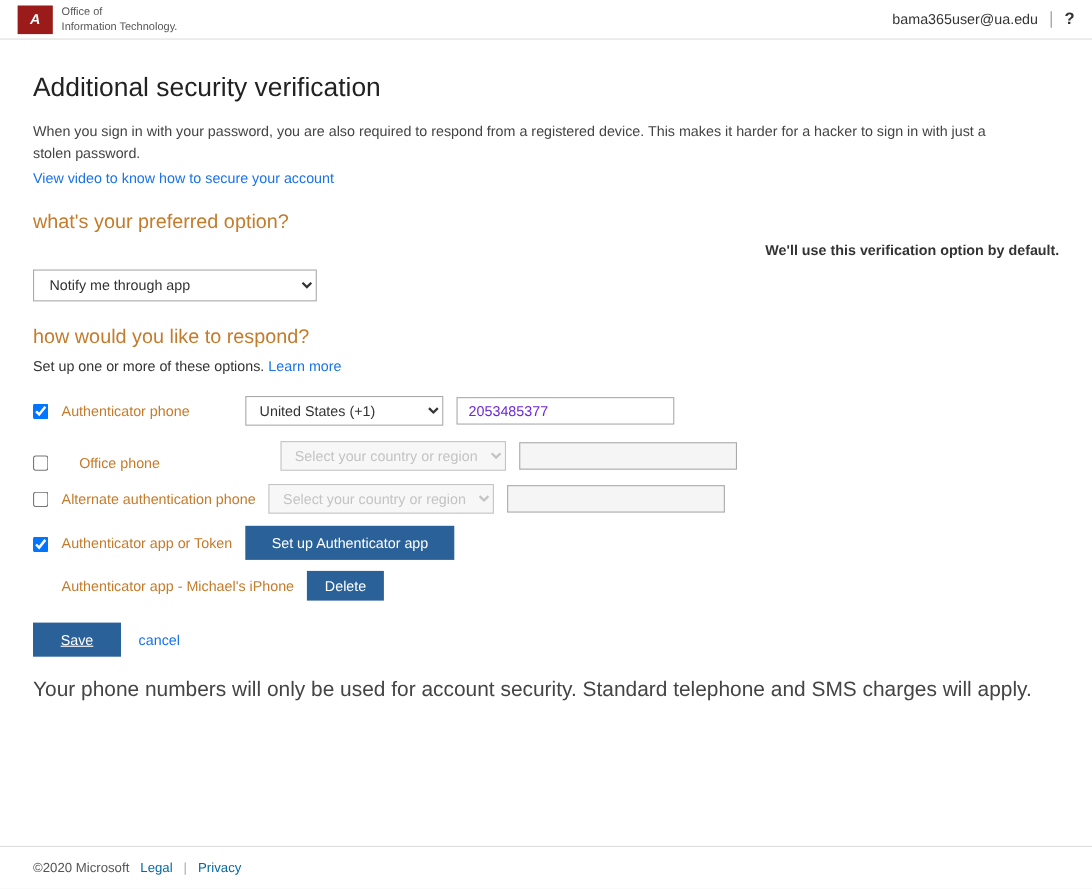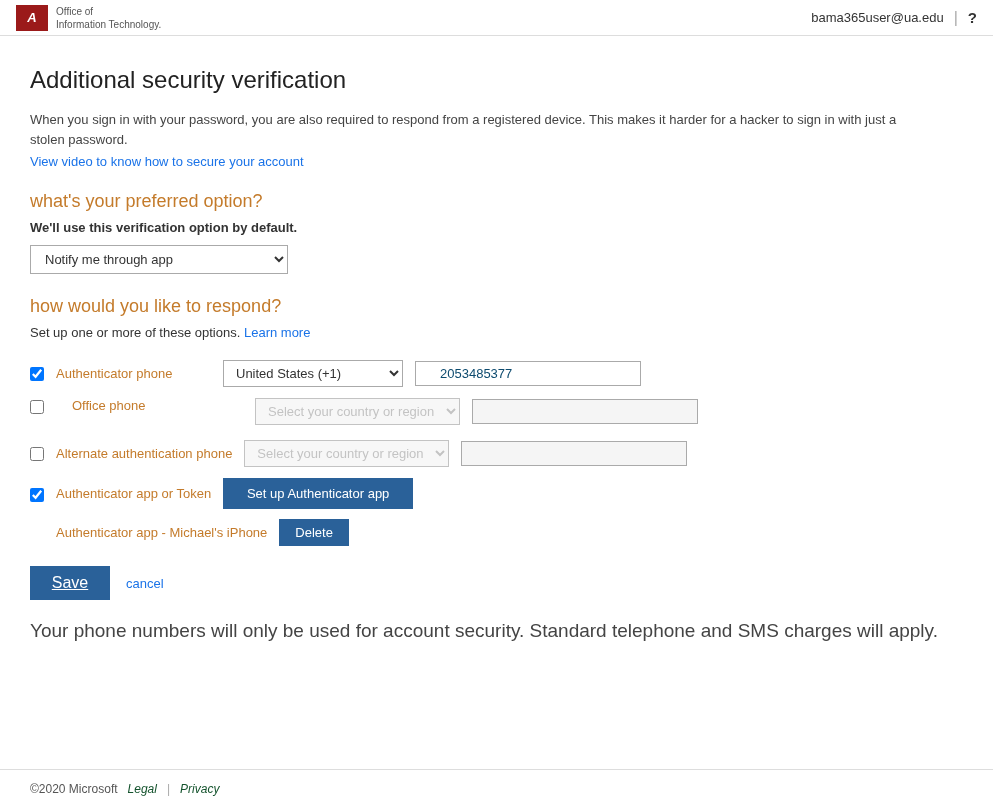--- a/index.html
+++ b/index.html
@@ -112,20 +112,21 @@
       font-weight: 300;
       color: #c47b2b;
       margin-top: 22px;
       margin-bottom: 8px;
     }
 
     .section-desc {
       font-size: 13px;
       color: #333;
       margin-bottom: 10px;
+      text-align: right;
     }
     .section-desc-bold {
       font-weight: 600;
     }
 
     
     .preferred-select {
       border: 1px solid #aaa;
       padding: 5px 10px;
       font-size: 13px;
@@ -151,21 +152,21 @@
     }
 
     .option-row {
       display: flex;
       align-items: center;
       margin-bottom: 10px;
       gap: 12px;
       min-height: 30px;
     }
     .option-row.with-extension {
-      align-items: flex-start;
+      align-items: flex-end;
       gap: 28px;
     }
 
     .option-checkbox {
       width: 14px;
       height: 14px;
       cursor: pointer;
       margin-top: 2px;
       flex-shrink: 0;
     }
@@ -183,23 +184,23 @@
       background: #fff;
       min-width: 180px;
       cursor: pointer;
     }
     .option-select.disabled {
       background: #f5f5f5;
       color: #aaa;
     }
     .option-input {
       border: 1px solid #aaa;
-      padding: 4px 24px;
-      font-size: 13px;
-      color: #0c4a6e;
+      padding: 4px 10px;
+      font-size: 13px;
+      color: #6d28d9;
       background: #fff;
       min-width: 190px;
     }
     .option-input.disabled {
       background: #f5f5f5;
     }
     .extension-row {
       display: flex;
       align-items: center;
       gap: 4px;
@@ -259,21 +260,21 @@
       align-items: center;
       gap: 16px;
       margin-top: 20px;
       margin-bottom: 20px;
     }
     .save-btn {
       background: #2a6199;
       color: white;
       border: none;
       padding: 8px 20px;
-      font-size: 16px;
+      font-size: 13px;
       cursor: pointer;
       min-width: 80px;
       text-decoration: underline;
     }
     .cancel-link {
       color: #1a73e8;
       text-decoration: none;
       font-size: 13px;
       cursor: pointer;
       background: none;
@@ -290,23 +291,22 @@
     .footer {
       border-top: 1px solid #ddd;
       padding: 12px 30px;
       display: flex;
       gap: 10px;
       align-items: center;
       font-size: 12px;
       color: #555;
     }
     .footer-link {
-      color: #14532d;
+      color: #0369a1;
       text-decoration: none;
-      font-style: italic;
     }
     .footer-sep {
       color: #aaa;
     }
   </style>
 </head>
 <body>
 
 <div class="page-wrapper">
 

